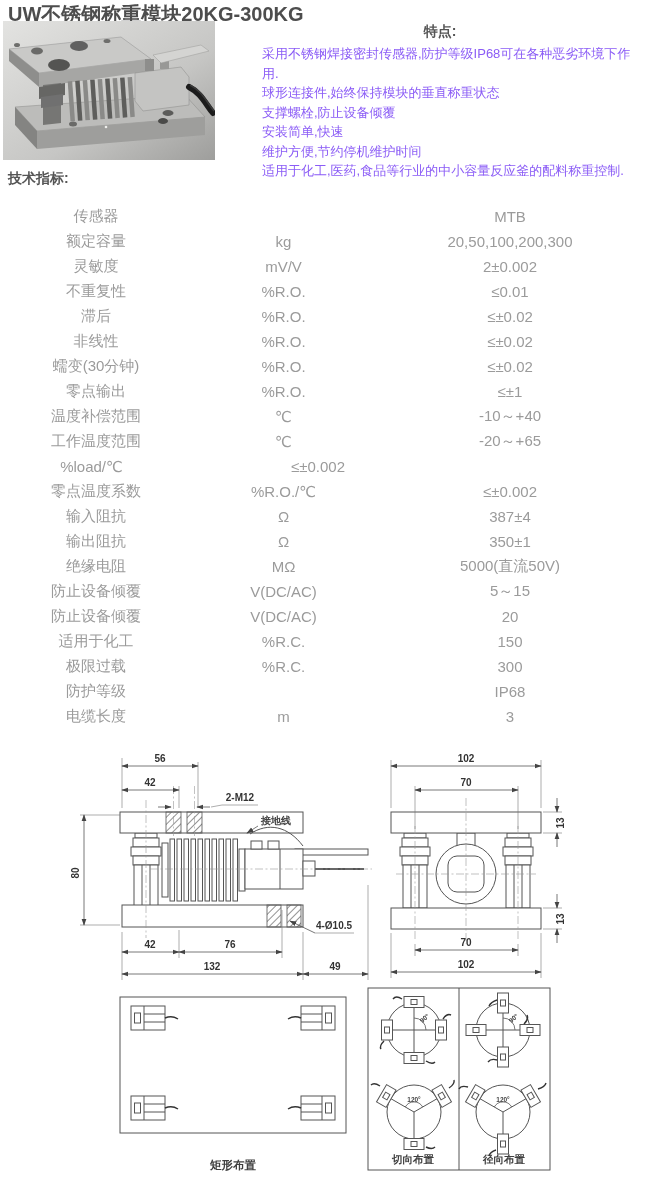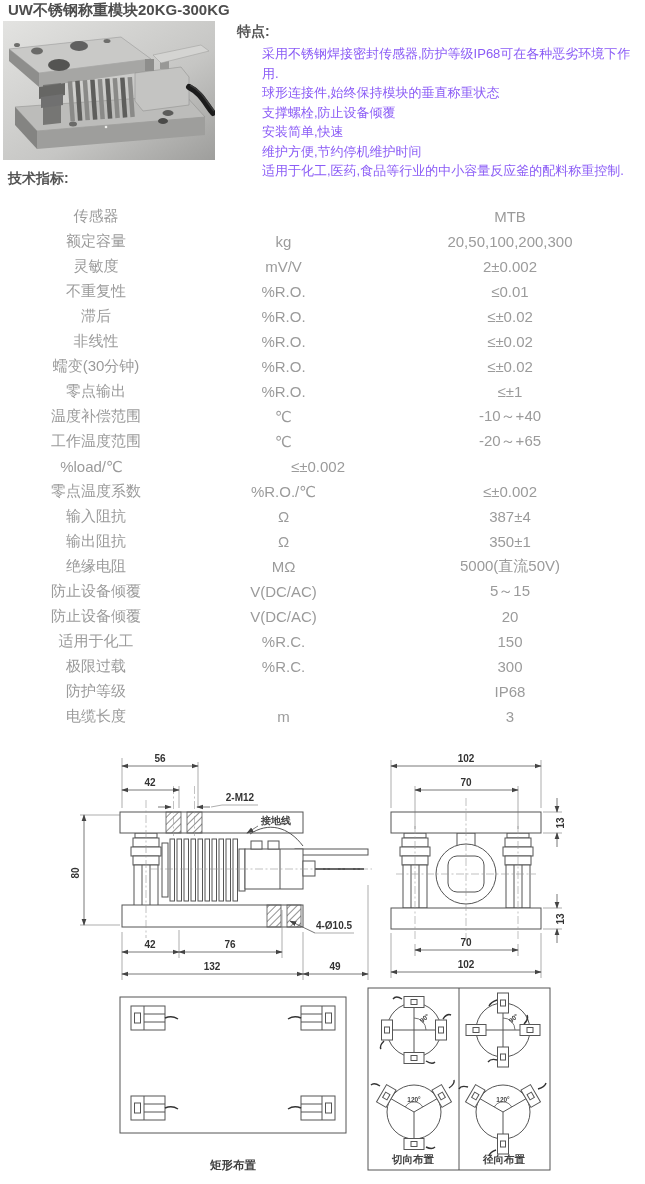--- a/index.html
+++ b/index.html
@@ -1,23 +1,23 @@
 <!DOCTYPE html>
 <html><head>
 <meta charset="utf-8">
 <style>
   html,body{margin:0;padding:0;}
   body{
     width:645px;height:1184px;background:#ffffff;position:relative;overflow:hidden;
     font-family:"Liberation Sans","DejaVu Sans",sans-serif;color:#9b9b9b;
   }
-  .title{position:absolute;left:8px;top:1px;margin:0;font-size:15px;font-weight:bold;color:#4d4d4d;}
+  .title{position:absolute;left:8px;top:1px;margin:0;font-size:20px;font-weight:bold;color:#4d4d4d;}
   .photo{position:absolute;left:3px;top:21px;width:212px;height:139px;}
   .features{position:absolute;left:237px;top:23px;width:406px;}
-  .sec-heading{font-size:14px;font-weight:bold;color:#555555;}
+  .sec-heading{font-size:14px;font-weight:bold;color:#555555;text-align:center;}
   .feature-list{margin:3px 0 0;padding:0 0 0 25px;list-style:none;font-size:13px;color:#8b5cf6;line-height:19.5px;}
   .specs-heading{position:absolute;left:8px;top:170px;}
   .specs-table{position:absolute;left:0;top:204px;width:645px;font-size:15px;color:#9b9b9b;}
   .spec-row{display:flex;height:25px;align-items:center;}
   .spec-row .c1{width:192px;text-align:center;}
   .spec-row .c2{width:183px;text-align:center;}
   .spec-row .c3{width:270px;text-align:center;}
   .drawings{position:absolute;left:0;top:742px;width:645px;height:442px;}
   
   .ln{fill:none;stroke:#555;stroke-width:1;}

